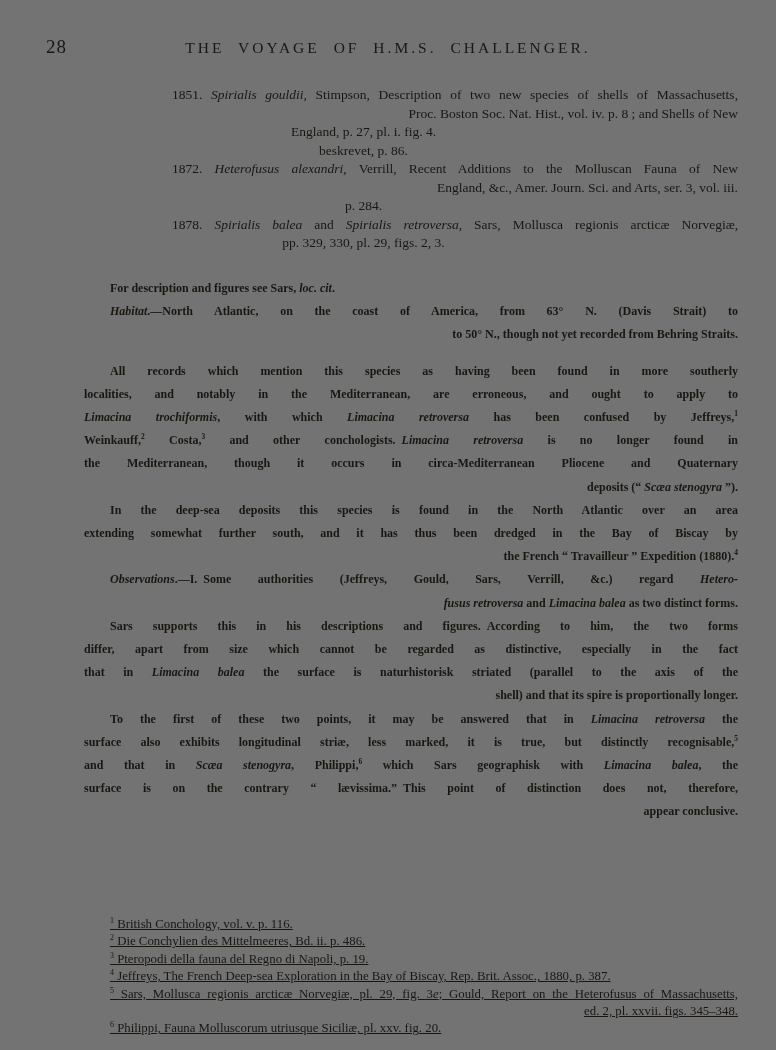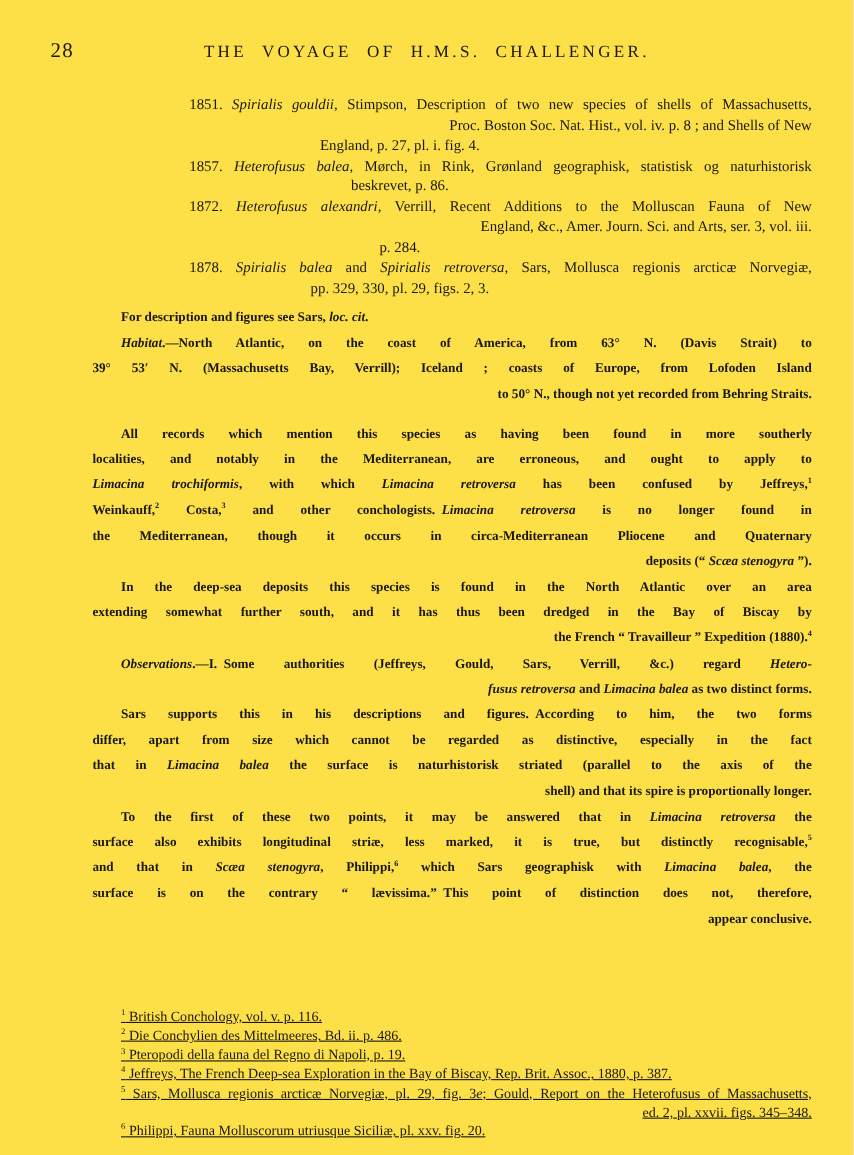--- a/index.html
+++ b/index.html
@@ -1,19 +1,19 @@
 <!DOCTYPE html>
 <html><head>
 <meta charset="utf-8">
 <style>
   html,body{margin:0;padding:0;background:#e9e9e6;}
   .page{
     position:relative;
     width:776px;height:1050px;
-    background:#fde047;
+    background:#737373;
     color:#1a1713;
     font-family:"Liberation Serif", serif;
     overflow:hidden;
   }
   
   .pagenum{
     position:absolute;left:46px;top:36px;
     font-size:19px;letter-spacing:1px;
   }
   .runtitle{
@@ -57,41 +57,39 @@
   <div class="pagenum">28</div>
   <div class="runtitle">THE VOYAGE OF H.M.S. CHALLENGER.</div>
 
   <div class="synonymy" id="synonymy">
       <div class="para">
         <div class="ln sf"><span>1851. </span><span class="it">Spirialis gouldii,</span><span> Stimpson, Description of two new species of shells of Massachusetts,</span></div>
         <div class="ln r"><span>Proc. Boston Soc. Nat. Hist., vol. iv. p. 8 ; and Shells of New</span></div>
         <div class="ln c"><span>England, p. 27, pl. i. fig. 4.</span></div>
       </div>
       <div class="para">
-        <div class="ln sf"><span>1857. </span><span class="it">Heterofusus balea,</span><span> Mørch, in Rink, Grønland geographisk, statistisk og naturhistorisk</span></div>
         <div class="ln c"><span>beskrevet, p. 86.</span></div>
       </div>
       <div class="para">
         <div class="ln sf"><span>1872. </span><span class="it">Heterofusus alexandri,</span><span> Verrill, Recent Additions to the Molluscan Fauna of New</span></div>
         <div class="ln r"><span>England, &amp;c., Amer. Journ. Sci. and Arts, ser. 3, vol. iii.</span></div>
         <div class="ln c"><span>p. 284.</span></div>
       </div>
       <div class="para">
         <div class="ln sf"><span>1878. </span><span class="it">Spirialis balea</span><span> and </span><span class="it">Spirialis retroversa,</span><span> Sars, Mollusca regionis arcticæ Norvegiæ,</span></div>
         <div class="ln c"><span>pp. 329, 330, pl. 29, figs. 2, 3.</span></div>
       </div>
     </div>
 
   <div class="bodytext" id="bodytext">
       <div class="para">
         <div class="ln fl"><span>For description and figures see Sars, </span><span class="it">loc. cit</span><span>.</span></div>
       </div>
       <div class="para">
         <div class="ln fj"><span class="it">Habitat</span><span>.—North Atlantic, on the coast of America, from 63° N. (Davis Strait) to</span></div>
-        <div class="ln j"><span>39° 53′ N. (Massachusetts Bay, Verrill); Iceland ; coasts of Europe, from Lofoden Island</span></div>
         <div class="ln l"><span>to 50° N., though not yet recorded from Behring Straits.</span></div>
       </div>
       <div class="para gap">
         <div class="ln fj"><span>All records which mention this species as having been found in more southerly</span></div>
         <div class="ln j"><span>localities, and notably in the Mediterranean, are erroneous, and ought to apply to</span></div>
         <div class="ln j"><span class="it">Limacina trochiformis</span><span>, with which </span><span class="it">Limacina retroversa</span><span> has been confused by Jeffreys,</span><sup>1</sup></div>
         <div class="ln j"><span>Weinkauff,</span><sup>2</sup><span> Costa,</span><sup>3</sup><span> and other conchologists. </span><span class="it">Limacina retroversa</span><span> is no longer found in</span></div>
         <div class="ln j"><span>the Mediterranean, though it occurs in circa-Mediterranean Pliocene and Quaternary</span></div>
         <div class="ln l"><span>deposits (“ </span><span class="it">Scæa stenogyra</span><span> ”).</span></div>
       </div>

